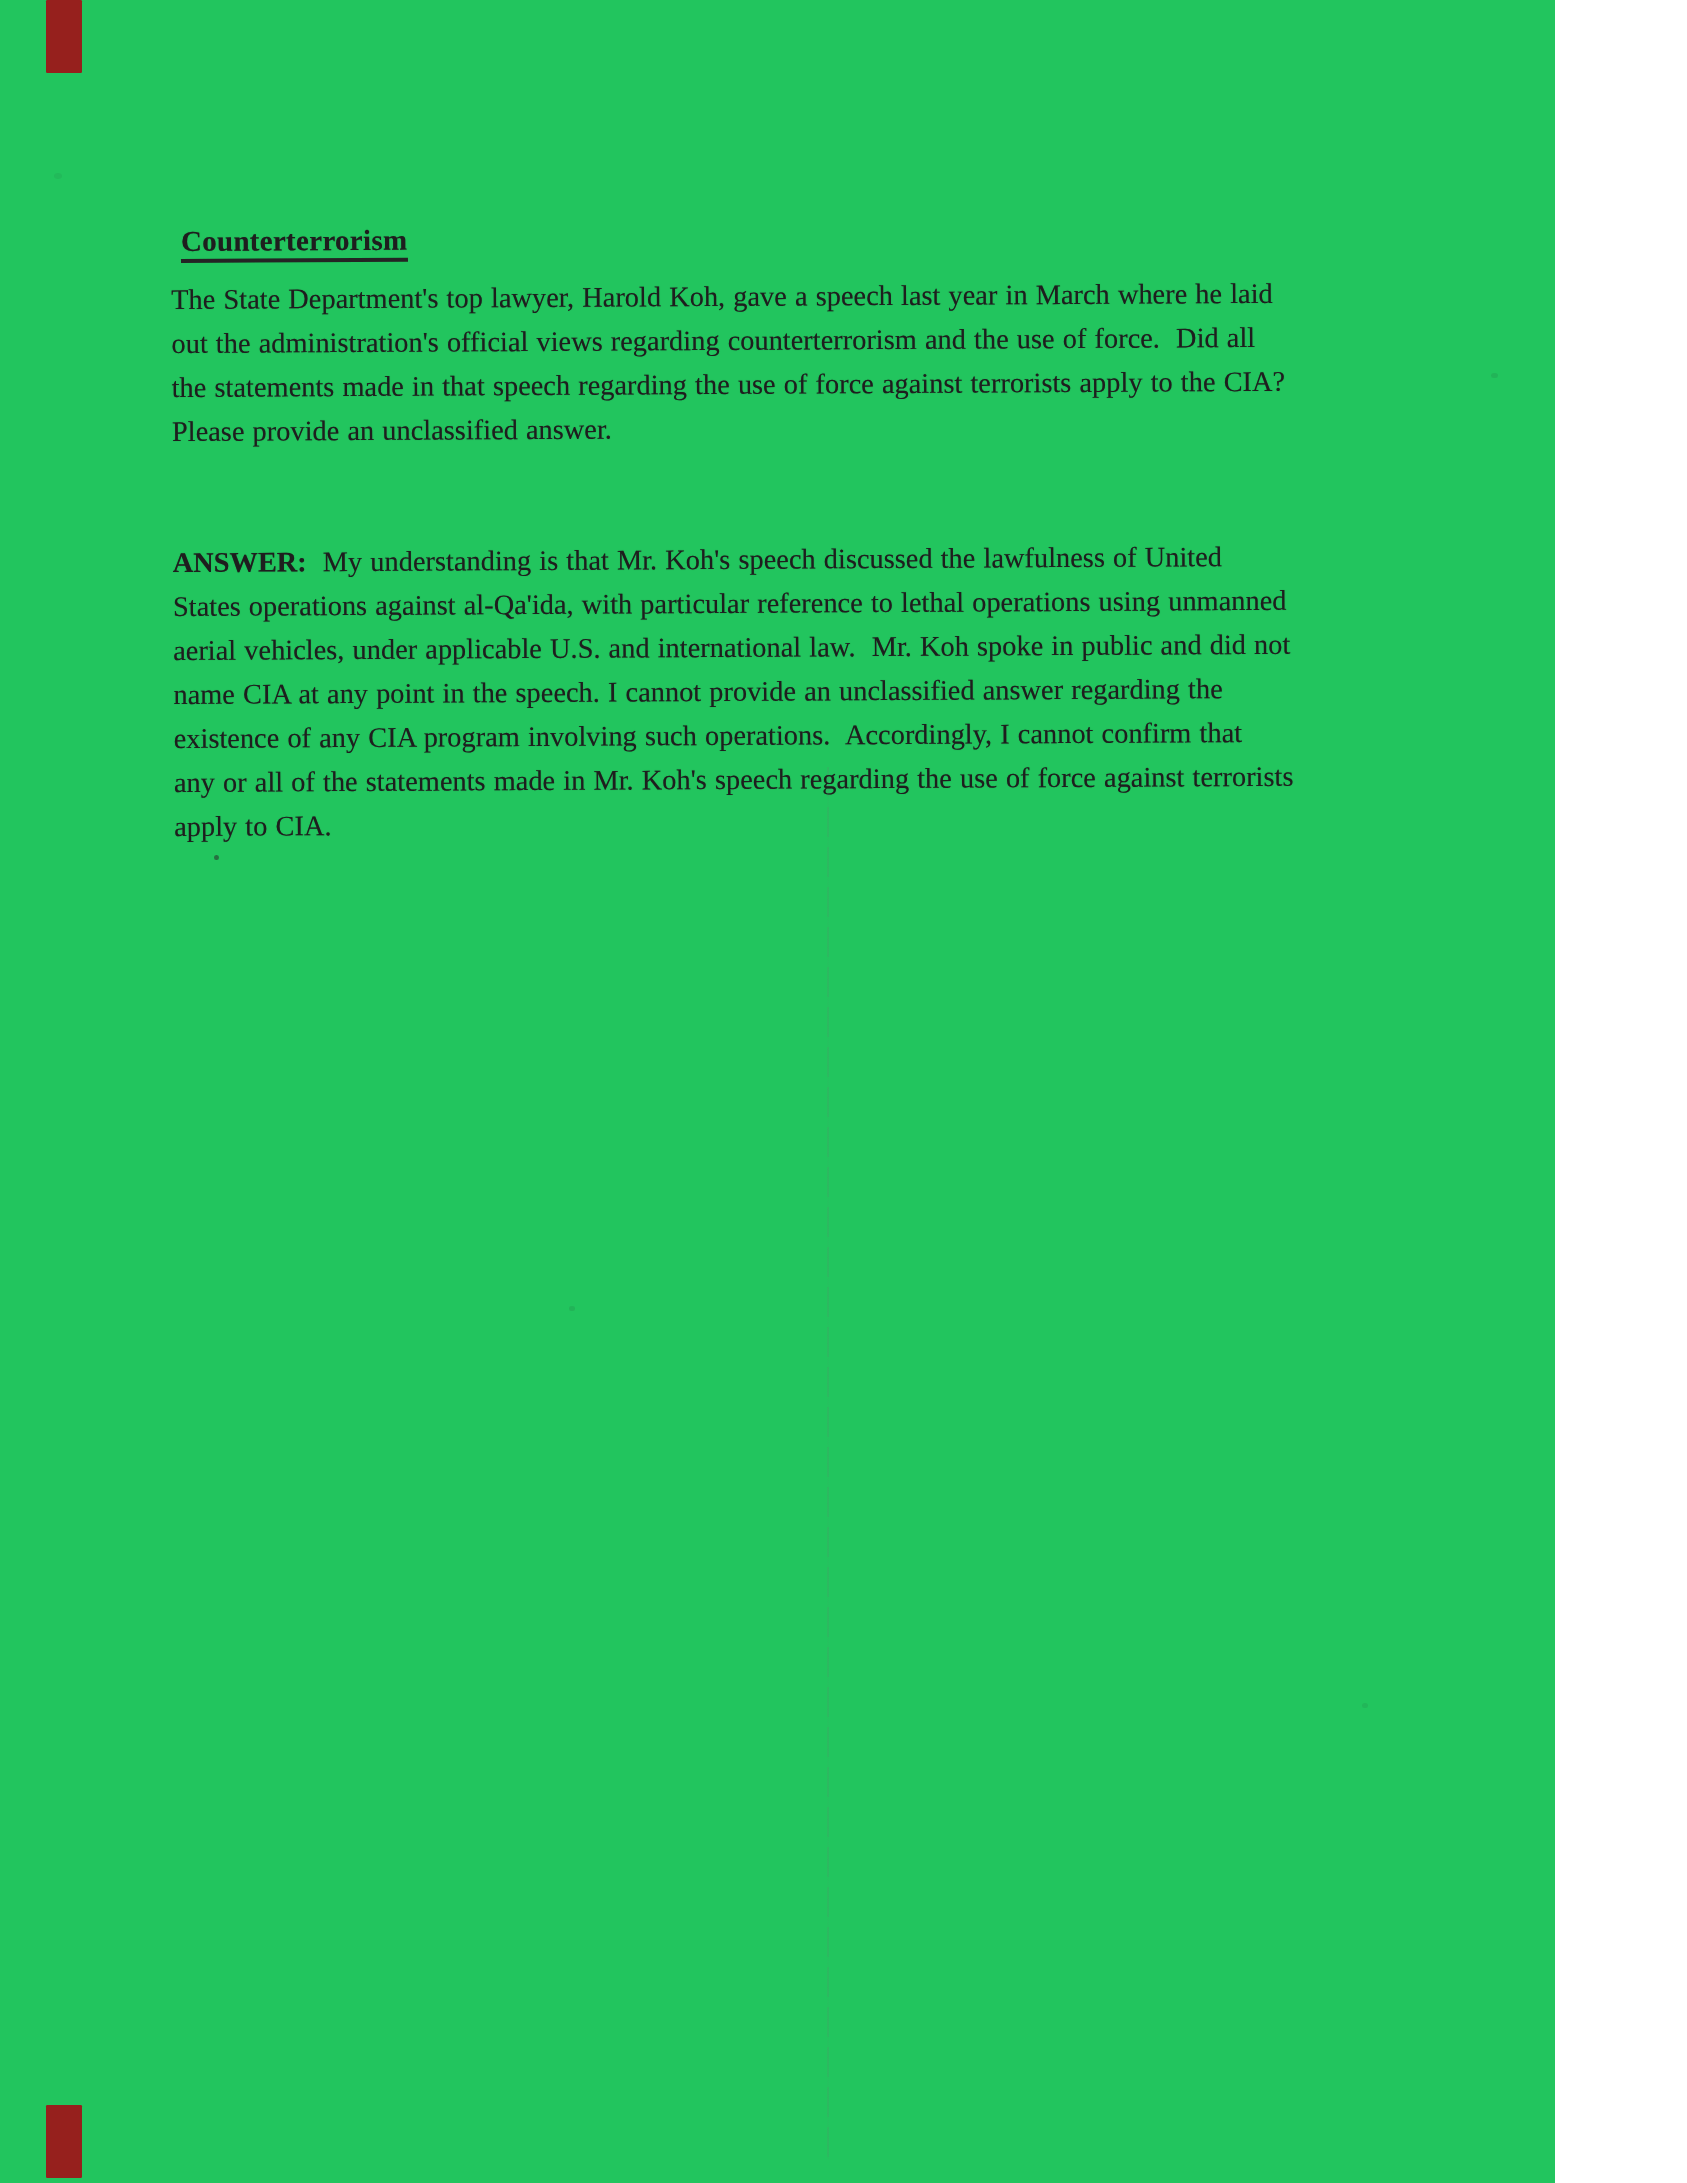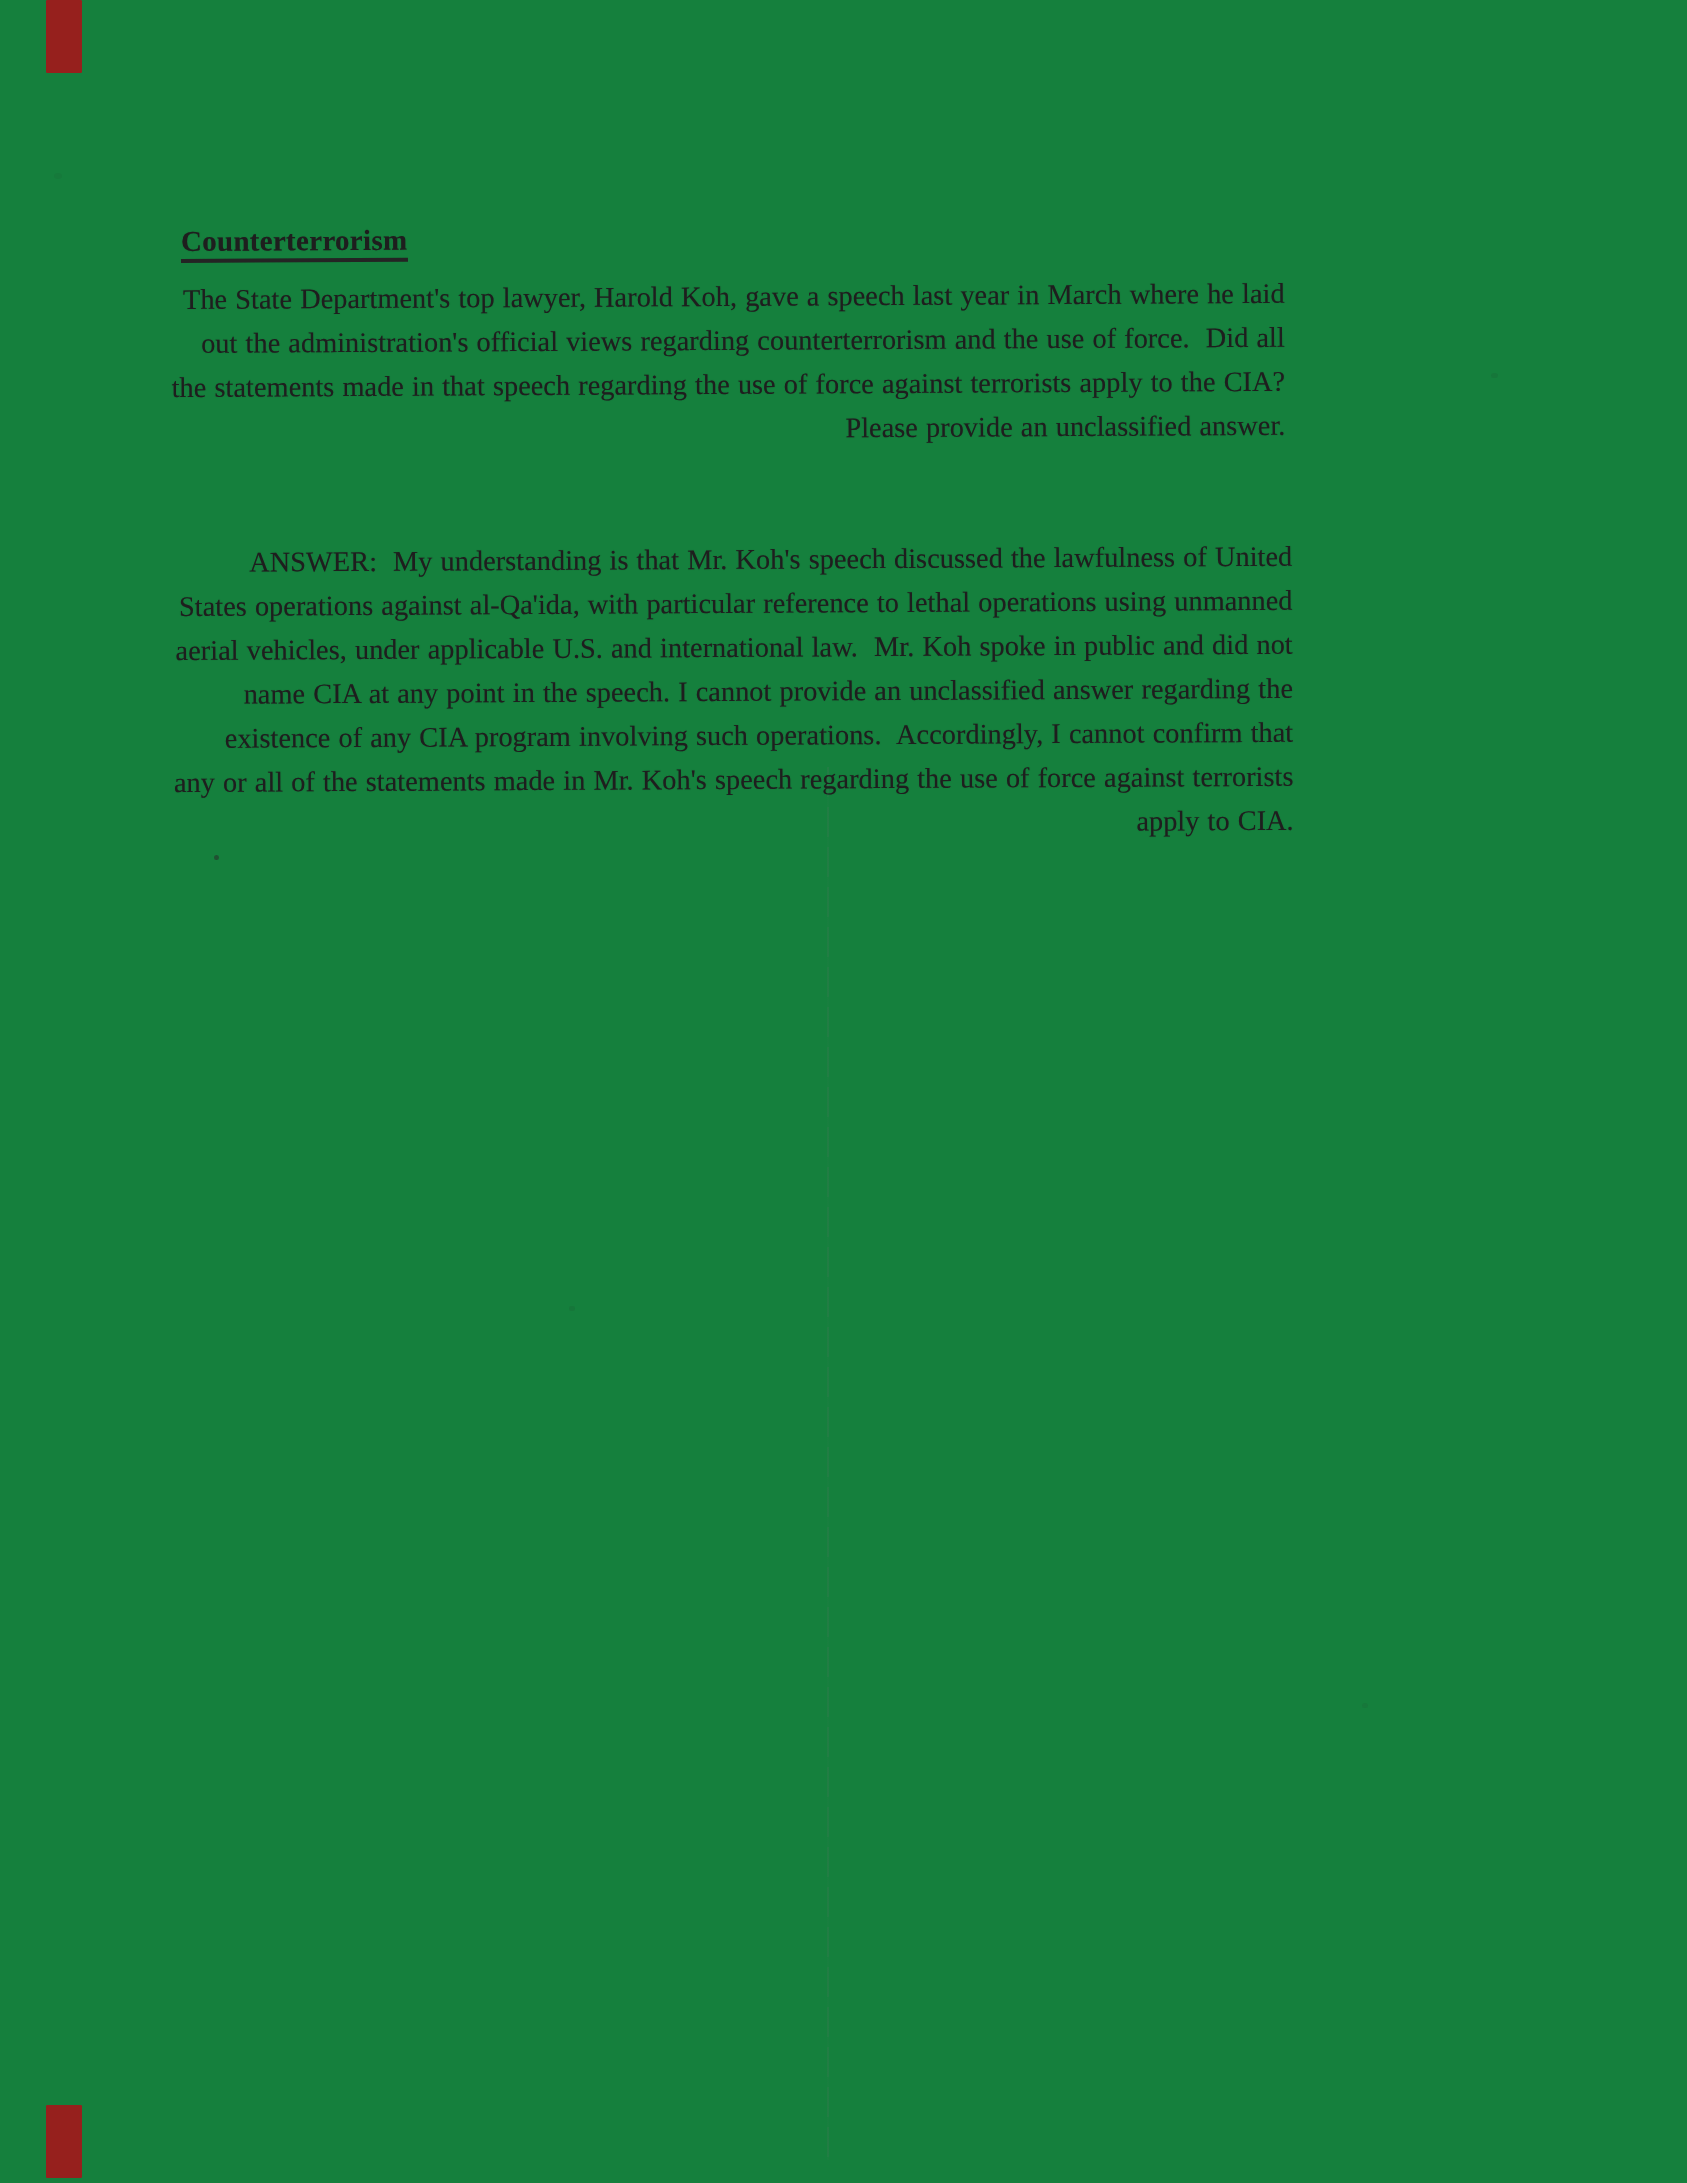--- a/index.html
+++ b/index.html
@@ -2,27 +2,26 @@
 <html style="font-size:10.6px"><head>
 <meta charset="utf-8">
 <style>
   html, body {
     margin: 0;
     padding: 0;
     background: #ffffff;
   }
   .page {
     position: relative;
-    width: 1687px;
+    width: 1555px;
     height: 2183px;
-    background: #15803d;
+    background: #22c55e;
     overflow: hidden;
     font-family: "Liberation Serif", "DejaVu Serif", serif;
     color: #1e1e1e;
-    text-align: right;
   }
   
   .content {
     position: absolute;
     left: 0;
     top: 0;
     width: 100%;
     height: 100%;
     transform: rotate(-0.32deg);
     transform-origin: 172px 265px;
@@ -42,21 +41,21 @@
   .para {
     position: absolute;
     left: 171px;
     font-size: 28.4px;
     line-height: 44px;
     word-spacing: 1px;
   }
   .q-para { top: 278px; }
   .a-para { top: 541px; }
   .line { white-space: pre; }
-  .bold { font-weight: normal; margin-top: 20px; }
+  .bold { font-weight: bold; margin-top: 20px; }
   .answer-rest { margin-left: 16px; }
 
   
   .stamp {
     position: absolute;
     left: 46px;
     width: 36px;
     height: 73px;
     background: #96201d;
     border-radius: 1.3px;

